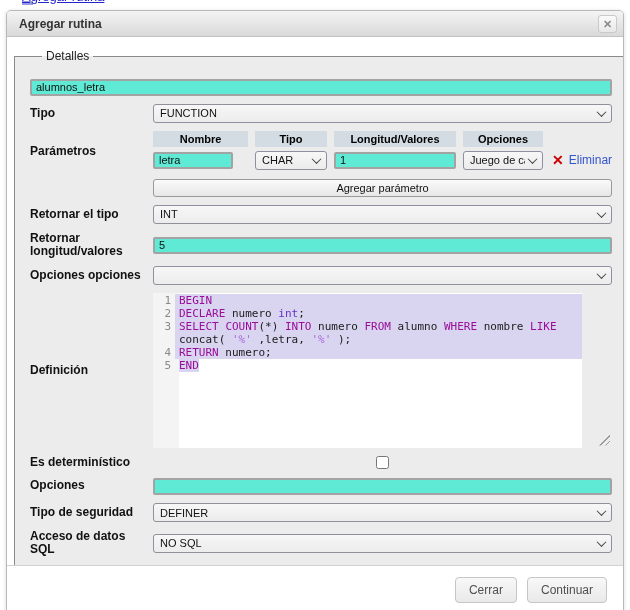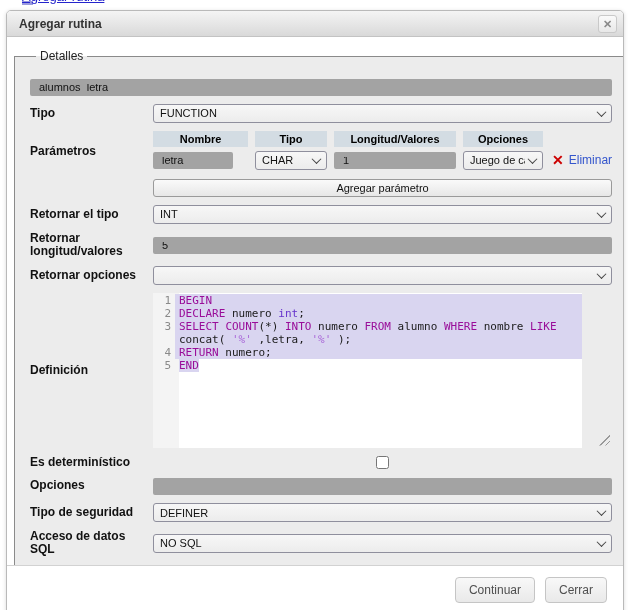--- a/index.html
+++ b/index.html
@@ -12,27 +12,27 @@
 
   
   .dialog { position:absolute; top:10px; left:6px; width:618px; border:1px solid #b9b9b9; border-radius:5px; background:#fff; box-shadow:0 1px 4px rgba(0,0,0,.15); }
   .titlebar { height:26px; background:linear-gradient(#f4f4f4,#d9d9d9); border-bottom:1px solid #c3c3c3; border-radius:4px 4px 0 0; display:flex; align-items:center; padding:0 6px 0 12px; }
   .titlebar .title { font-size:12px; font-weight:bold; color:#333; flex:1; }
   .close-btn { width:19px; height:18px; border:1px solid #c9c9c9; border-radius:3px; background:linear-gradient(#fafafa,#e8e8e8); color:#8a8a8a; font-size:11px; font-weight:bold; line-height:16px; text-align:center; cursor:pointer; }
 
   .content { height:528px; overflow:hidden; padding:12px 6px 0 6px; background:#fff; }
 
   fieldset.details { border:1px solid #8a8a8a; background:#ececec; padding:14px 13px 10px 15px; margin:0 1px; }
-  fieldset.details legend { font-size:12px; color:#222; padding:0 4px; margin-left:6px; }
+  fieldset.details legend { font-size:12px; color:#222; padding:0 4px; margin-left:12px; }
 
   .row { display:flex; align-items:center; margin-bottom:8px; }
   .row .lbl { width:123px; flex:0 0 123px; font-size:12px; font-weight:bold; color:#111; line-height:13px; padding-right:6px; }
   .row .fld { flex:1; min-width:0; }
 
-  input.text { width:100%; height:17px; border:5px solid #a3a3a3; border-radius:2px; background:#a3a3a3; font-size:11px; font-family:"Liberation Sans", sans-serif; padding:1px 4px; color:#111; }
+  input.text { width:100%; height:17px; border:2px solid #a3a3a3; border-radius:2px; background:#5eead4; font-size:11px; font-family:"Liberation Sans", sans-serif; padding:1px 4px; color:#111; }
   .select { height:19px; background:linear-gradient(#f7f7f7,#ececec); border:1px solid #8f8f9d; border-radius:3px; display:flex; align-items:center; padding:8px 6px; font-size:11px; color:#111; cursor:pointer; overflow:hidden; white-space:nowrap; }
   .select .val { flex:1; overflow:hidden; }
   .chev { flex:0 0 auto; width:7px; height:7px; border-right:1.5px solid #444; border-bottom:1.5px solid #444; transform:rotate(45deg) translate(-1px,-1px); margin-left:4px; }
 
   
   .param-grid { display:grid; grid-template-columns:95px 72px 122px 80px 1fr; column-gap:7px; row-gap:4px; align-items:center; }
   .ph { background:#d3dce3; font-size:11px; font-weight:bold; text-align:center; padding:2px 2px; color:#000; }
   .ph.empty { background:transparent; }
   .param-remove { display:flex; align-items:center; font-size:12px; }
   .red-x { color:#c00; font-weight:bold; font-size:14px; margin:0 5px 0 2px; font-family:"DejaVu Serif", serif; }
@@ -129,21 +129,21 @@
           </span>
         </span>
       </div>
 
       <div class="row">
         <span class="lbl">Retornar longitud/valores</span>
         <span class="fld"><input class="text" type="text" value="5" style=""></span>
       </div>
 
       <div class="row">
-        <span class="lbl">Retornar opciones</span>
+        <span class="lbl">Opciones opciones</span>
         <span class="fld">
           <span class="select">
             <span class="val"></span>
             <span class="chev"></span>
           </span>
         </span>
       </div>
 
       <div class="row">
         <span class="lbl">Definición</span>
@@ -217,16 +217,16 @@
 
       <div class="row">
 
         <span class="fld"></span>
       </div>
 
     </fieldset>
   </div>
 
   <div class="footer">
+    <button class="btn">Cerrar</button>
     <button class="btn">Continuar</button>
-    <button class="btn">Cerrar</button>
   </div>
 </div>
 
 </body></html>

